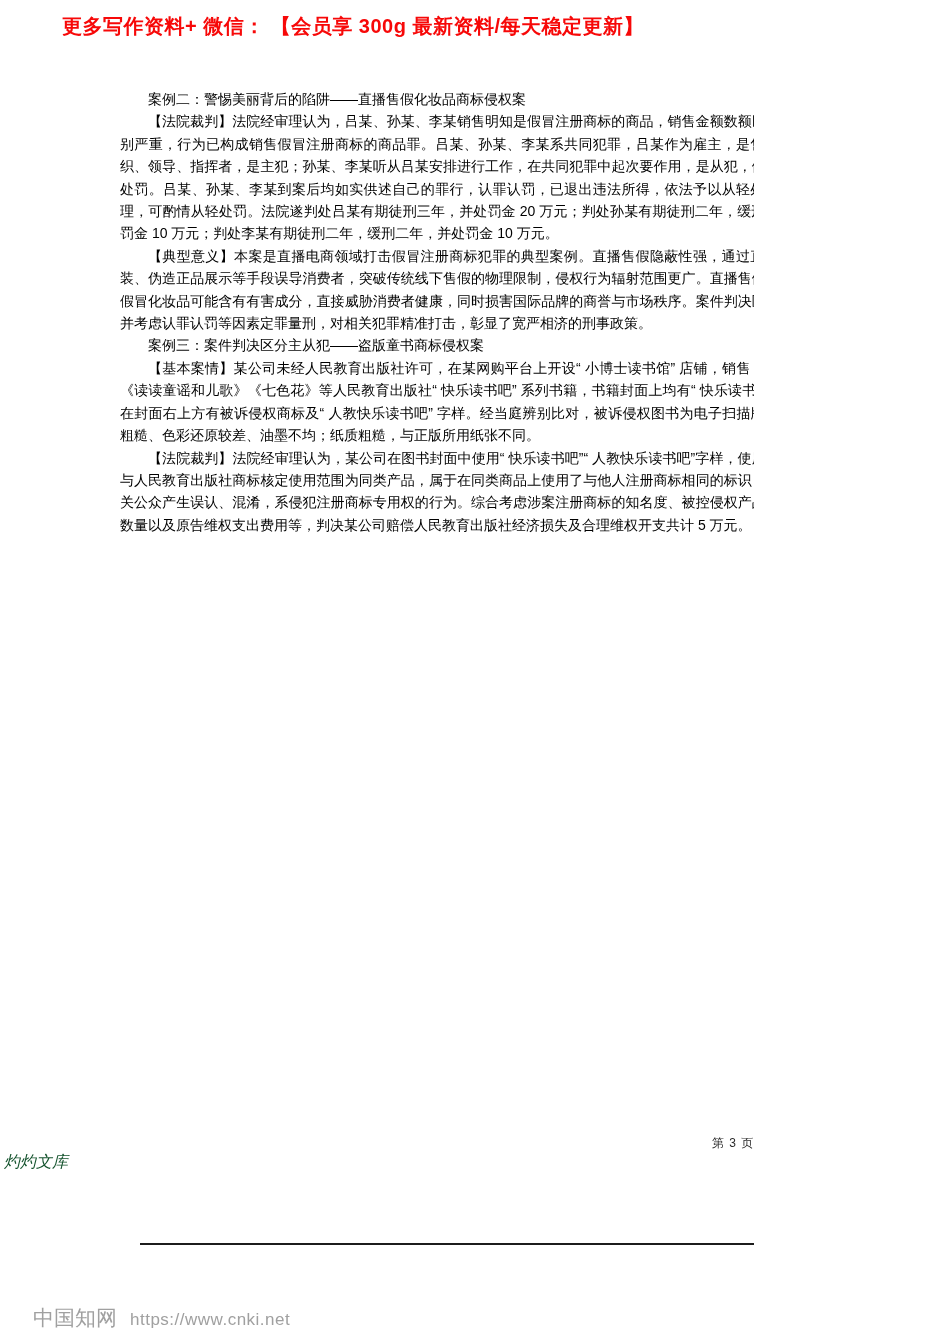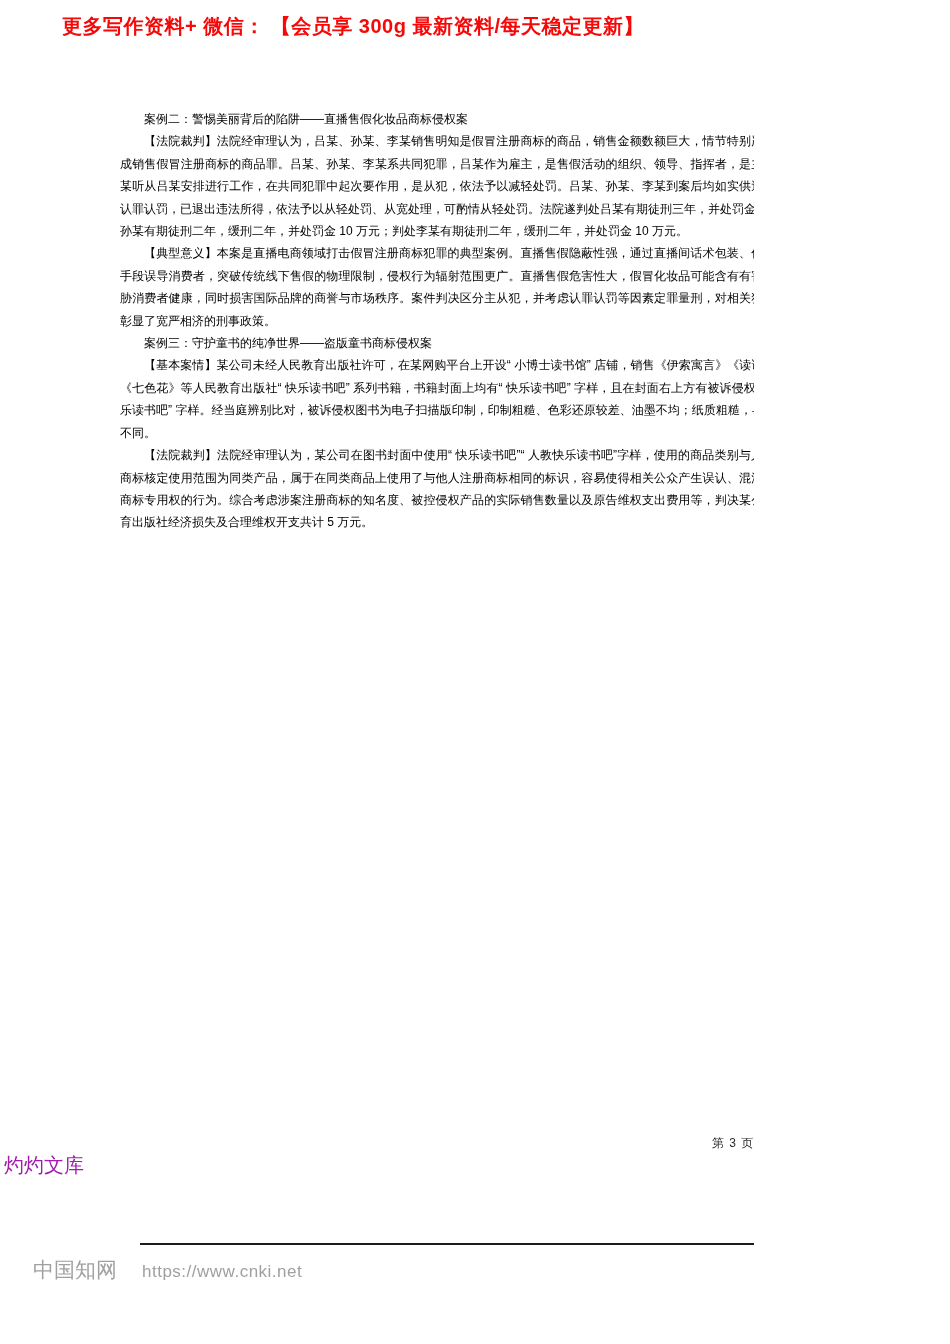--- a/index.html
+++ b/index.html
@@ -20,61 +20,61 @@
     color: #f70808;
     letter-spacing: 0.5px;
     white-space: nowrap;
   }
   .doc-body {
     position: absolute;
     left: 120px;
     top: 88px;
     width: 716px;
     color: #000000;
-    font-size: 12px;
+    font-size: 14px;
     line-height: 22.4px;
     text-align: justify;
-    margin-top: 20px;
   }
   .doc-body p {
     margin: 0;
     text-indent: 2em;
   }
   .page-indicator {
     position: absolute;
     left: 712px;
     top: 1135px;
     font-size: 12px;
     color: #2b2b2b;
     letter-spacing: 1px;
     white-space: nowrap;
   }
   .library-name {
     position: absolute;
     left: 4px;
     top: 1152px;
-    font-size: 20px;
-    color: #a21caf;
+    font-size: 16px;
+    color: #14532d;
     white-space: nowrap;
+    font-style: italic;
   }
   .footer-line {
     position: absolute;
     left: 140px;
     top: 1243px;
     width: 669px;
     height: 2px;
     background: #1c1c1c;
   }
   .cnki-row {
     position: absolute;
     left: 33px;
-    top: 1256px;
+    top: 1304px;
     display: flex;
     align-items: baseline;
-    gap: 25px;
+    gap: 13px;
     color: #a0a0a0;
     white-space: nowrap;
   }
   .cnki-site {
     font-family: "Liberation Serif", "DejaVu Serif", serif;
     font-size: 21px;
   }
   .cnki-url {
     font-family: Liberation Sans, sans-serif;
     font-size: 17px;
@@ -85,21 +85,21 @@
 <body>
 
 <div class="page">
 
   <div class="promo-banner">更多写作资料+ 微信： 【会员享 300g 最新资料/每天稳定更新】</div>
 
   <div class="doc-body">
     <p>案例二：警惕美丽背后的陷阱——直播售假化妆品商标侵权案</p>
     <p>【法院裁判】法院经审理认为，吕某、孙某、李某销售明知是假冒注册商标的商品，销售金额数额巨大，情节特别严重，行为已构成销售假冒注册商标的商品罪。吕某、孙某、李某系共同犯罪，吕某作为雇主，是售假活动的组织、领导、指挥者，是主犯；孙某、李某听从吕某安排进行工作，在共同犯罪中起次要作用，是从犯，依法予以减轻处罚。吕某、孙某、李某到案后均如实供述自己的罪行，认罪认罚，已退出违法所得，依法予以从轻处罚、从宽处理，可酌情从轻处罚。法院遂判处吕某有期徒刑三年，并处罚金 20 万元；判处孙某有期徒刑二年，缓刑二年，并处罚金 10 万元；判处李某有期徒刑二年，缓刑二年，并处罚金 10 万元。</p>
     <p>【典型意义】本案是直播电商领域打击假冒注册商标犯罪的典型案例。直播售假隐蔽性强，通过直播间话术包装、伪造正品展示等手段误导消费者，突破传统线下售假的物理限制，侵权行为辐射范围更广。直播售假危害性大，假冒化妆品可能含有有害成分，直接威胁消费者健康，同时损害国际品牌的商誉与市场秩序。案件判决区分主从犯，并考虑认罪认罚等因素定罪量刑，对相关犯罪精准打击，彰显了宽严相济的刑事政策。</p>
-    <p>案例三：守护童书的纯净世界——盗版童书商标侵权案</p>
+    <p>案例三：案件判决区分主从犯——盗版童书商标侵权案</p>
     <p>【基本案情】某公司未经人民教育出版社许可，在某网购平台上开设“ 小博士读书馆” 店铺，销售《伊索寓言》《读读童谣和儿歌》《七色花》等人民教育出版社“ 快乐读书吧” 系列书籍，书籍封面上均有“ 快乐读书吧” 字样，且在封面右上方有被诉侵权商标及“ 人教快乐读书吧” 字样。经当庭辨别比对，被诉侵权图书为电子扫描版印制，印制粗糙、色彩还原较差、油墨不均；纸质粗糙，与正版所用纸张不同。</p>
     <p>【法院裁判】法院经审理认为，某公司在图书封面中使用“ 快乐读书吧”“ 人教快乐读书吧”字样，使用的商品类别与人民教育出版社商标核定使用范围为同类产品，属于在同类商品上使用了与他人注册商标相同的标识，容易使得相关公众产生误认、混淆，系侵犯注册商标专用权的行为。综合考虑涉案注册商标的知名度、被控侵权产品的实际销售数量以及原告维权支出费用等，判决某公司赔偿人民教育出版社经济损失及合理维权开支共计 5 万元。</p>
   </div>
 
   <div class="page-indicator">第 3 页 共 3 页</div>
 
   <div class="library-name">灼灼文库</div>
 
   <div class="footer-line"></div>
 

